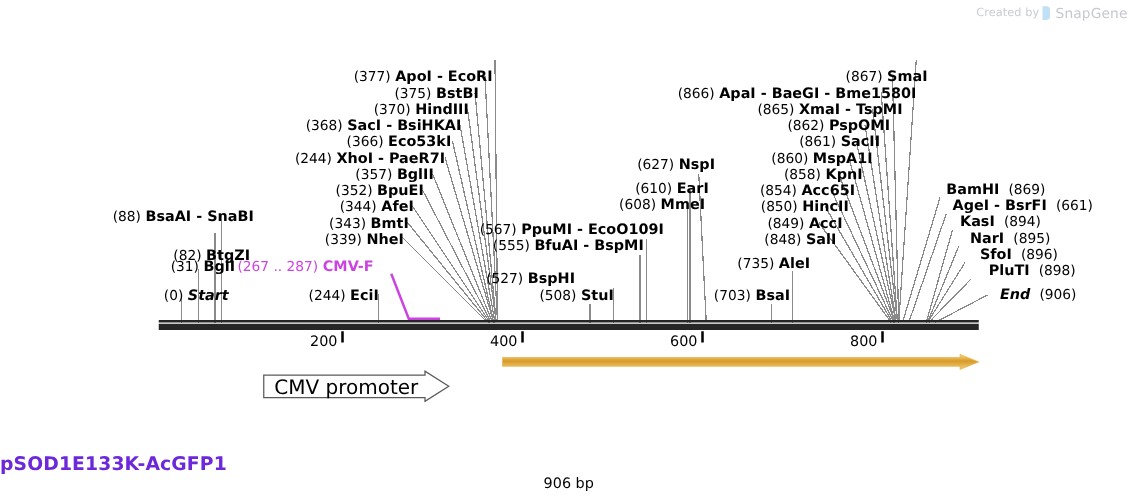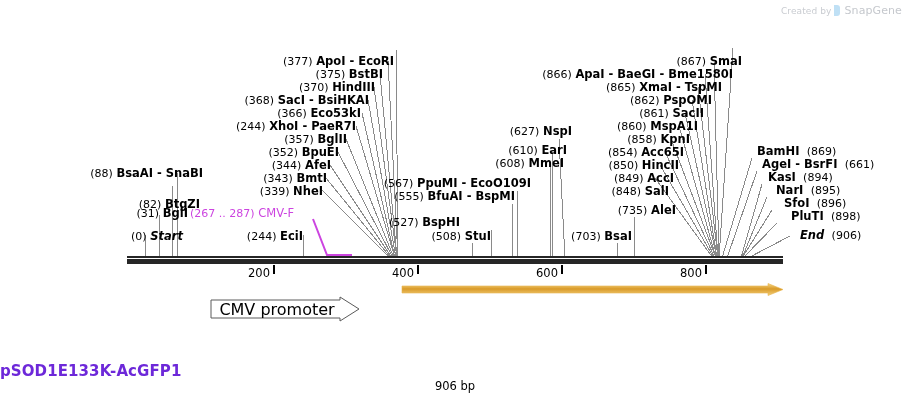--- a/index.html
+++ b/index.html
@@ -70,21 +70,21 @@
     font-size: 11.5px;
     color: #000;
   }
   .lbl .nm.it {
     font-style: italic;
   }
   .lbl.right-anchor { text-align: right; }
   .lbl.primer { color: #cc44e0; }
   .lbl.primer .pos,
   .lbl.primer .nm { color: #cc44e0; font-weight: normal; }
-  .lbl.primer .nm { font-weight: normal; }
+  .lbl.primer .nm { font-weight: bold; }
 
   
   .backbone {
     position: absolute;
     background: #262626;
   }
   .bb-thick {
     height: 5px;
   }
   .bb-thin {
@@ -313,21 +313,21 @@
   </div>
   <div class="lbl right-anchor" style="left:420px; top:125px; width:152px;">
     <span class="pos">(627)</span>
     <span class="nm">NspI</span>
   </div>
 
   <div class="lbl right-anchor" style="left:500px; top:230px; width:132px;">
     <span class="pos">(703)</span>
     <span class="nm">BsaI</span>
   </div>
-  <div class="lbl right-anchor" style="left:528px; top:204px; width:148px;">
+  <div class="lbl right-anchor" style="left:500px; top:204px; width:148px;">
     <span class="pos">(735)</span>
     <span class="nm">AleI</span>
   </div>
   <div class="lbl right-anchor" style="left:500px; top:185px; width:169px;">
     <span class="pos">(848)</span>
     <span class="nm">SalI</span>
   </div>
   <div class="lbl right-anchor" style="left:500px; top:172px; width:174px;">
     <span class="pos">(849)</span>
     <span class="nm">AccI</span>

